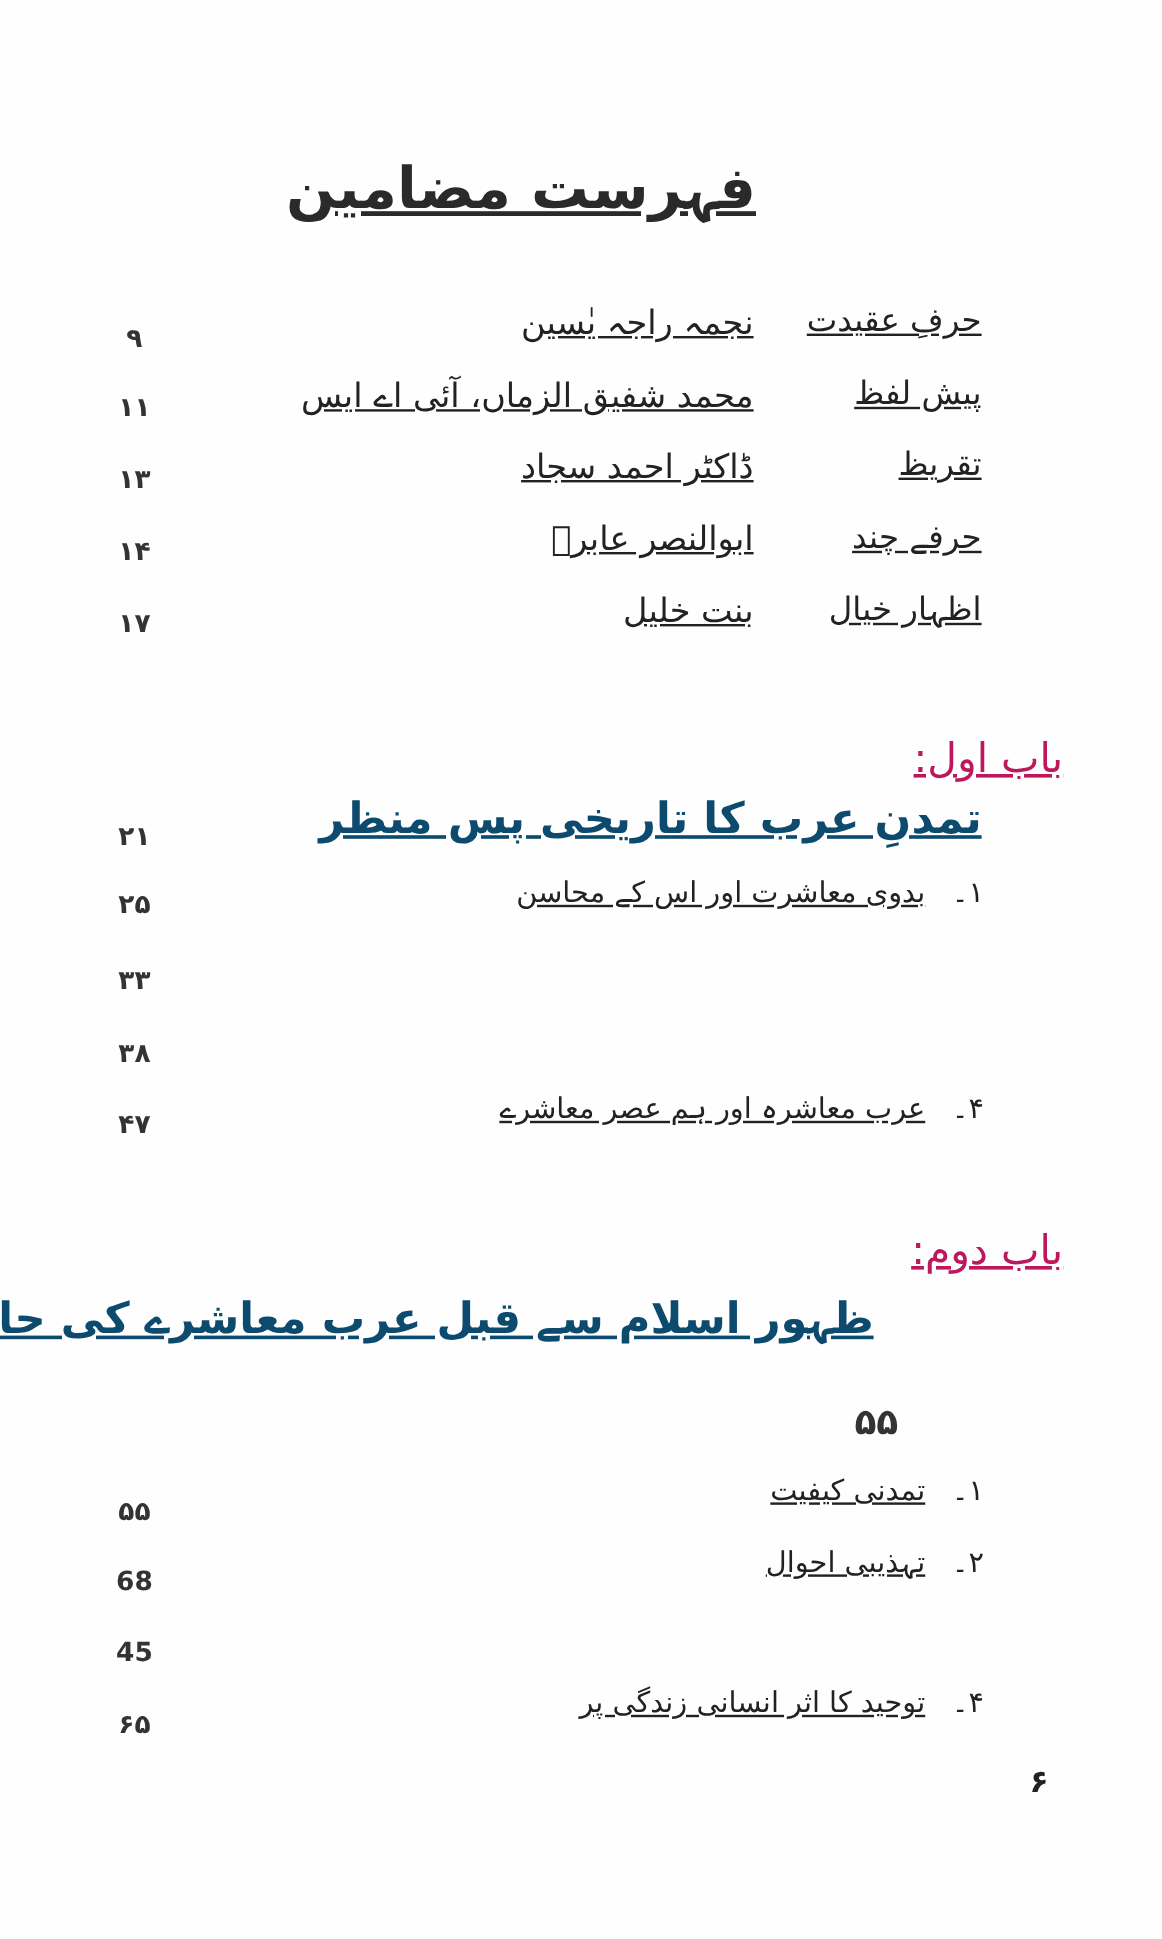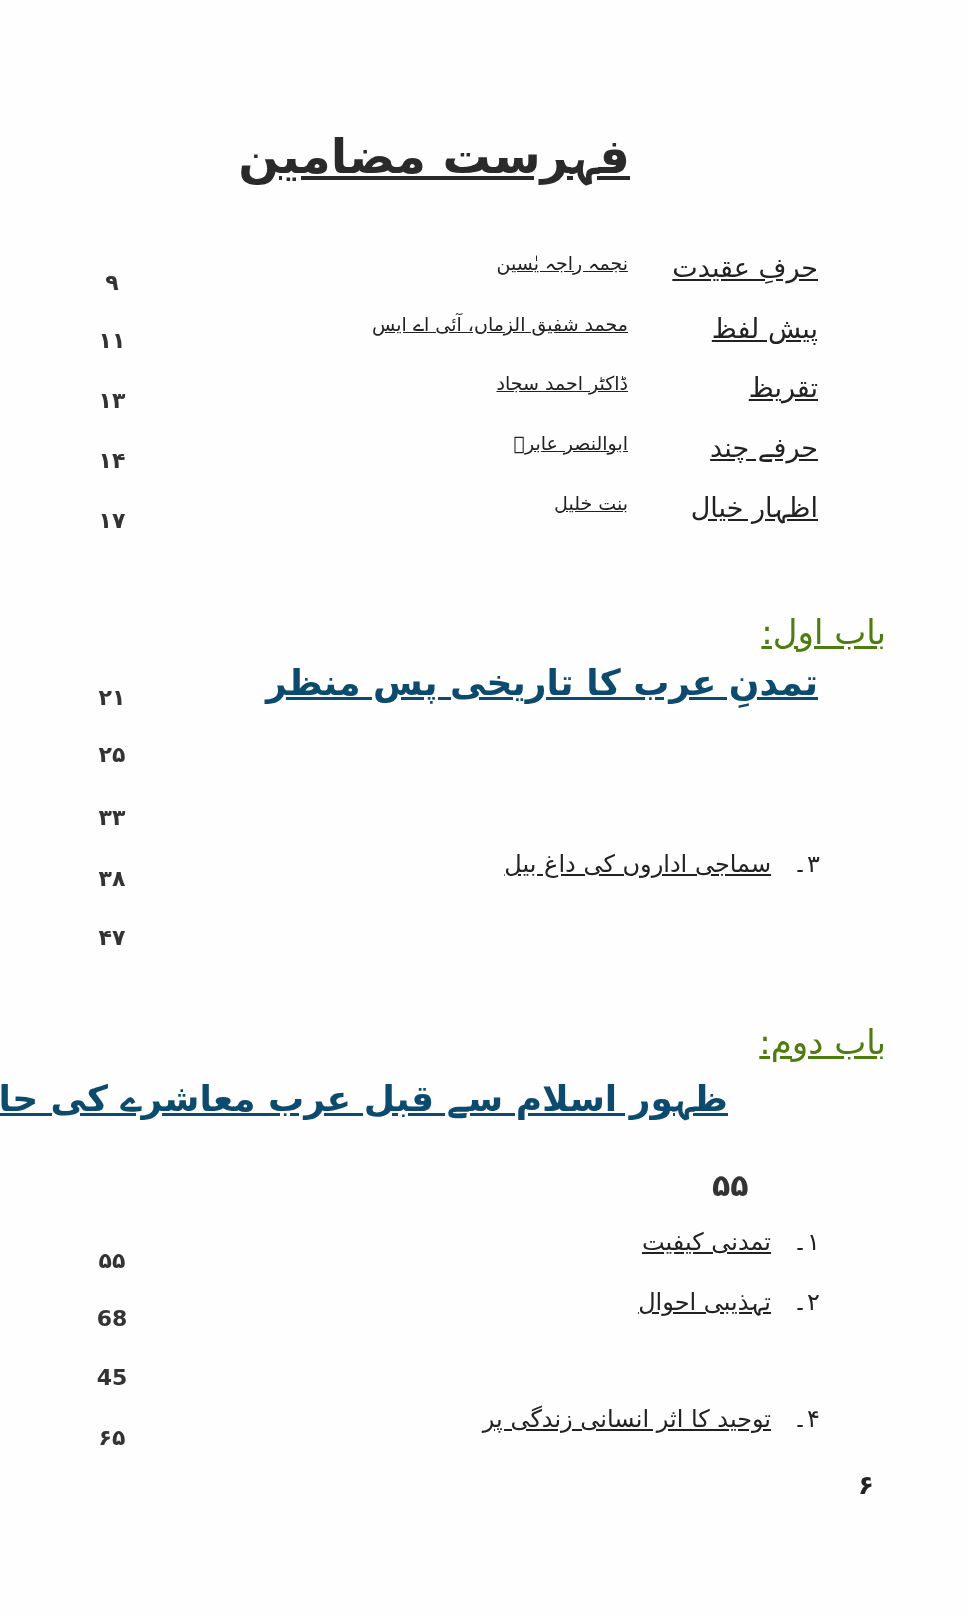--- a/index.html
+++ b/index.html
@@ -33,36 +33,36 @@
     }
 
     .front-label {
       right: 150px;
       font-size: 27px;
       text-align: right;
       color: #222;
     }
     .front-author {
       right: 340px;
-      font-size: 19px;
+      font-size: 28px;
       text-align: right;
       color: #222;
     }
     .pagenum {
       left: 82px; width: 60px;
       text-align: center;
       font-size: 22px;
       font-weight: bold;
       color: #333;
     }
 
     .chapter-label {
       right: 82px;
       font-size: 34px;
-      color: #4d7c0f;
+      color: #be185d;
     }
     .chapter-title {
       font-size: 36px;
       font-weight: bold;
       color: #0c4a6e;
     }
     .section-item {
       right: 148px;
       font-size: 24px;
       text-align: right;
@@ -109,29 +109,32 @@
   <div class="abs pagenum" style="top:448px">۱۴</div>
 
   <div class="abs rtl front-label" style="top:492px">اظہار خیال</div>
   <div class="abs rtl front-author" style="top:492px">بنت خلیل</div>
   <div class="abs pagenum" style="top:508px">۱۷</div>
 
   <div class="abs rtl chapter-label" style="top:612px">باب اول:</div>
   <div class="abs rtl chapter-title" style="right:150px; top:662px">تمدنِ عرب کا تاریخی پس منظر</div>
   <div class="abs pagenum" style="top:685px">۲۱</div>
 
+  <div class="abs rtl section-item" style="top:730px">
+    <span class="num">۱۔</span><span>بدوی معاشرت اور اس کے محاسن</span>
+  </div>
   <div class="abs pagenum" style="top:742px">۲۵</div>
 
   <div class="abs pagenum" style="top:805px">۳۳</div>
 
-  <div class="abs rtl section-item" style="top:850px">
-    <span class="num">۳۔</span><span>سماجی اداروں کی داغ بیل</span>
-  </div>
   <div class="abs pagenum" style="top:866px">۳۸</div>
 
+  <div class="abs rtl section-item" style="top:910px">
+    <span class="num">۴۔</span><span>عرب معاشرہ اور ہم عصر معاشرے</span>
+  </div>
   <div class="abs pagenum" style="top:925px">۴۷</div>
 
   <div class="abs rtl chapter-label" style="top:1022px">باب دوم:</div>
   <div class="abs rtl chapter-title" style="right:240px; top:1078px">ظہور اسلام سے قبل عرب معاشرے کی حالت</div>
   <div class="abs chapter-page">۵۵</div>
 
   <div class="abs rtl section-item" style="top:1228px">
     <span class="num">۱۔</span><span>تمدنی کیفیت</span>
   </div>
   <div class="abs pagenum" style="top:1248px">۵۵</div>

